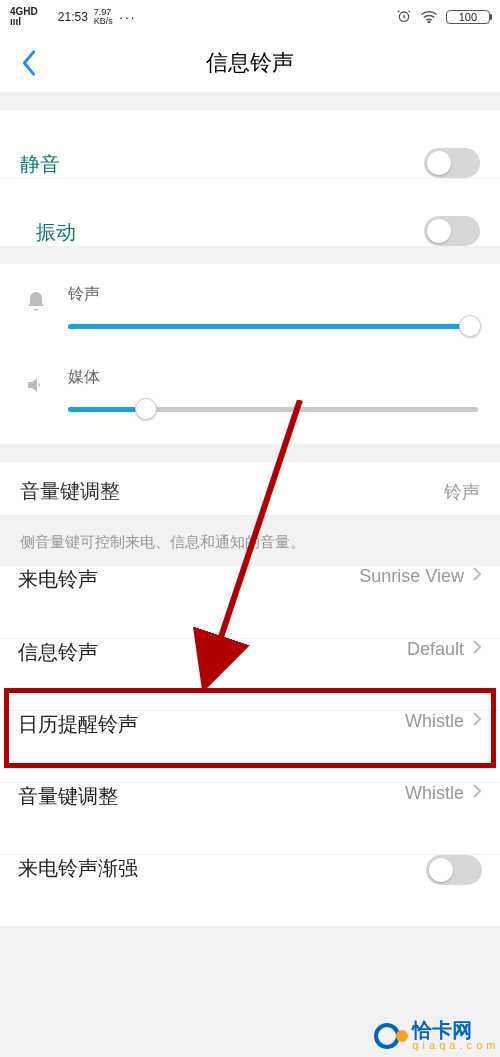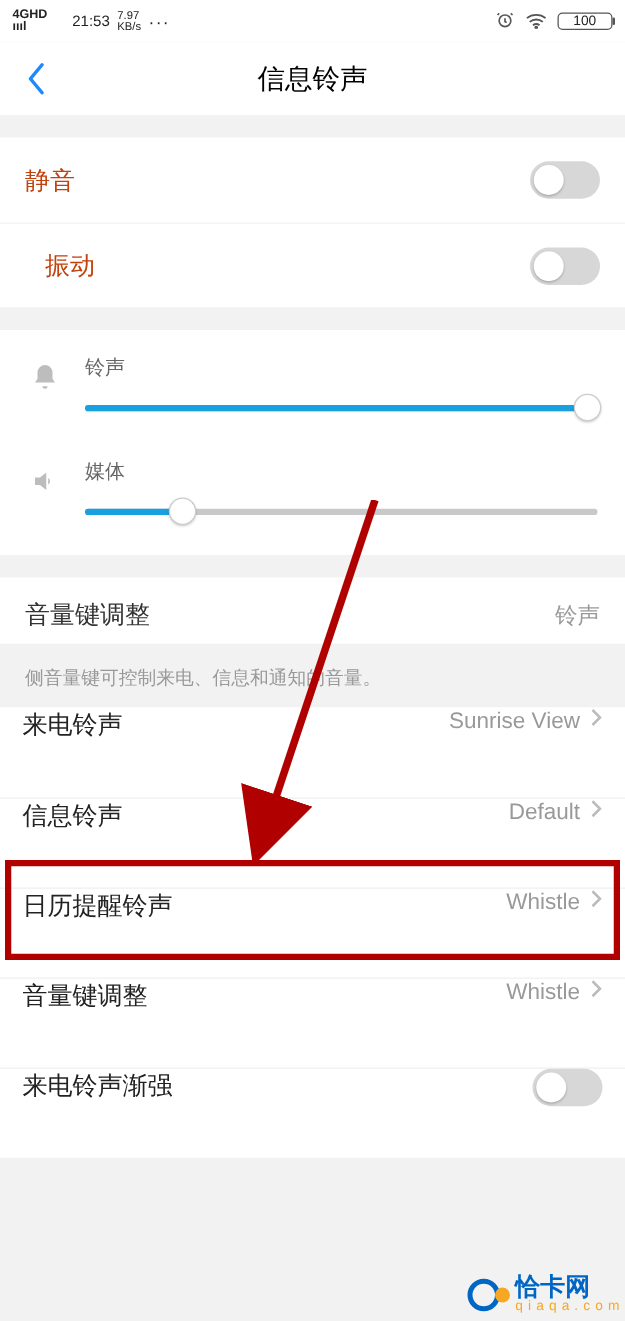--- a/index.html
+++ b/index.html
@@ -45,25 +45,25 @@
       position: absolute; left: 14px; top: 50%; transform: translateY(-50%);
       width: 30px; height: 30px; display:flex; align-items:center; justify-content:center;
     }
     .title { font-size: 22px; font-weight: 400; color:#000; }
 
     .gap { height: 18px; background:#f2f2f2; }
 
     
     .panel { background: #fff; }
     .row {
-      display: flex; align-items: center; justify-content: space-between;
+      display: flex; align-items: flex-end; justify-content: space-between;
       padding: 0 20px;
       height: 68px;
       font-size: 20px;
-      color: #c2410c;
+      color: #0f766e;
     }
     .row + .row { border-top: 1px solid #f2f2f2; padding-left: 36px; }
 
     .switch {
       width: 56px; height: 30px; background:#d7d7d7; border-radius: 15px;
       position: relative; flex: 0 0 auto;
     }
     .switch .knob {
       position: absolute; left: 3px; top: 3px;
       width: 24px; height: 24px; border-radius: 50%; background:#fff;

